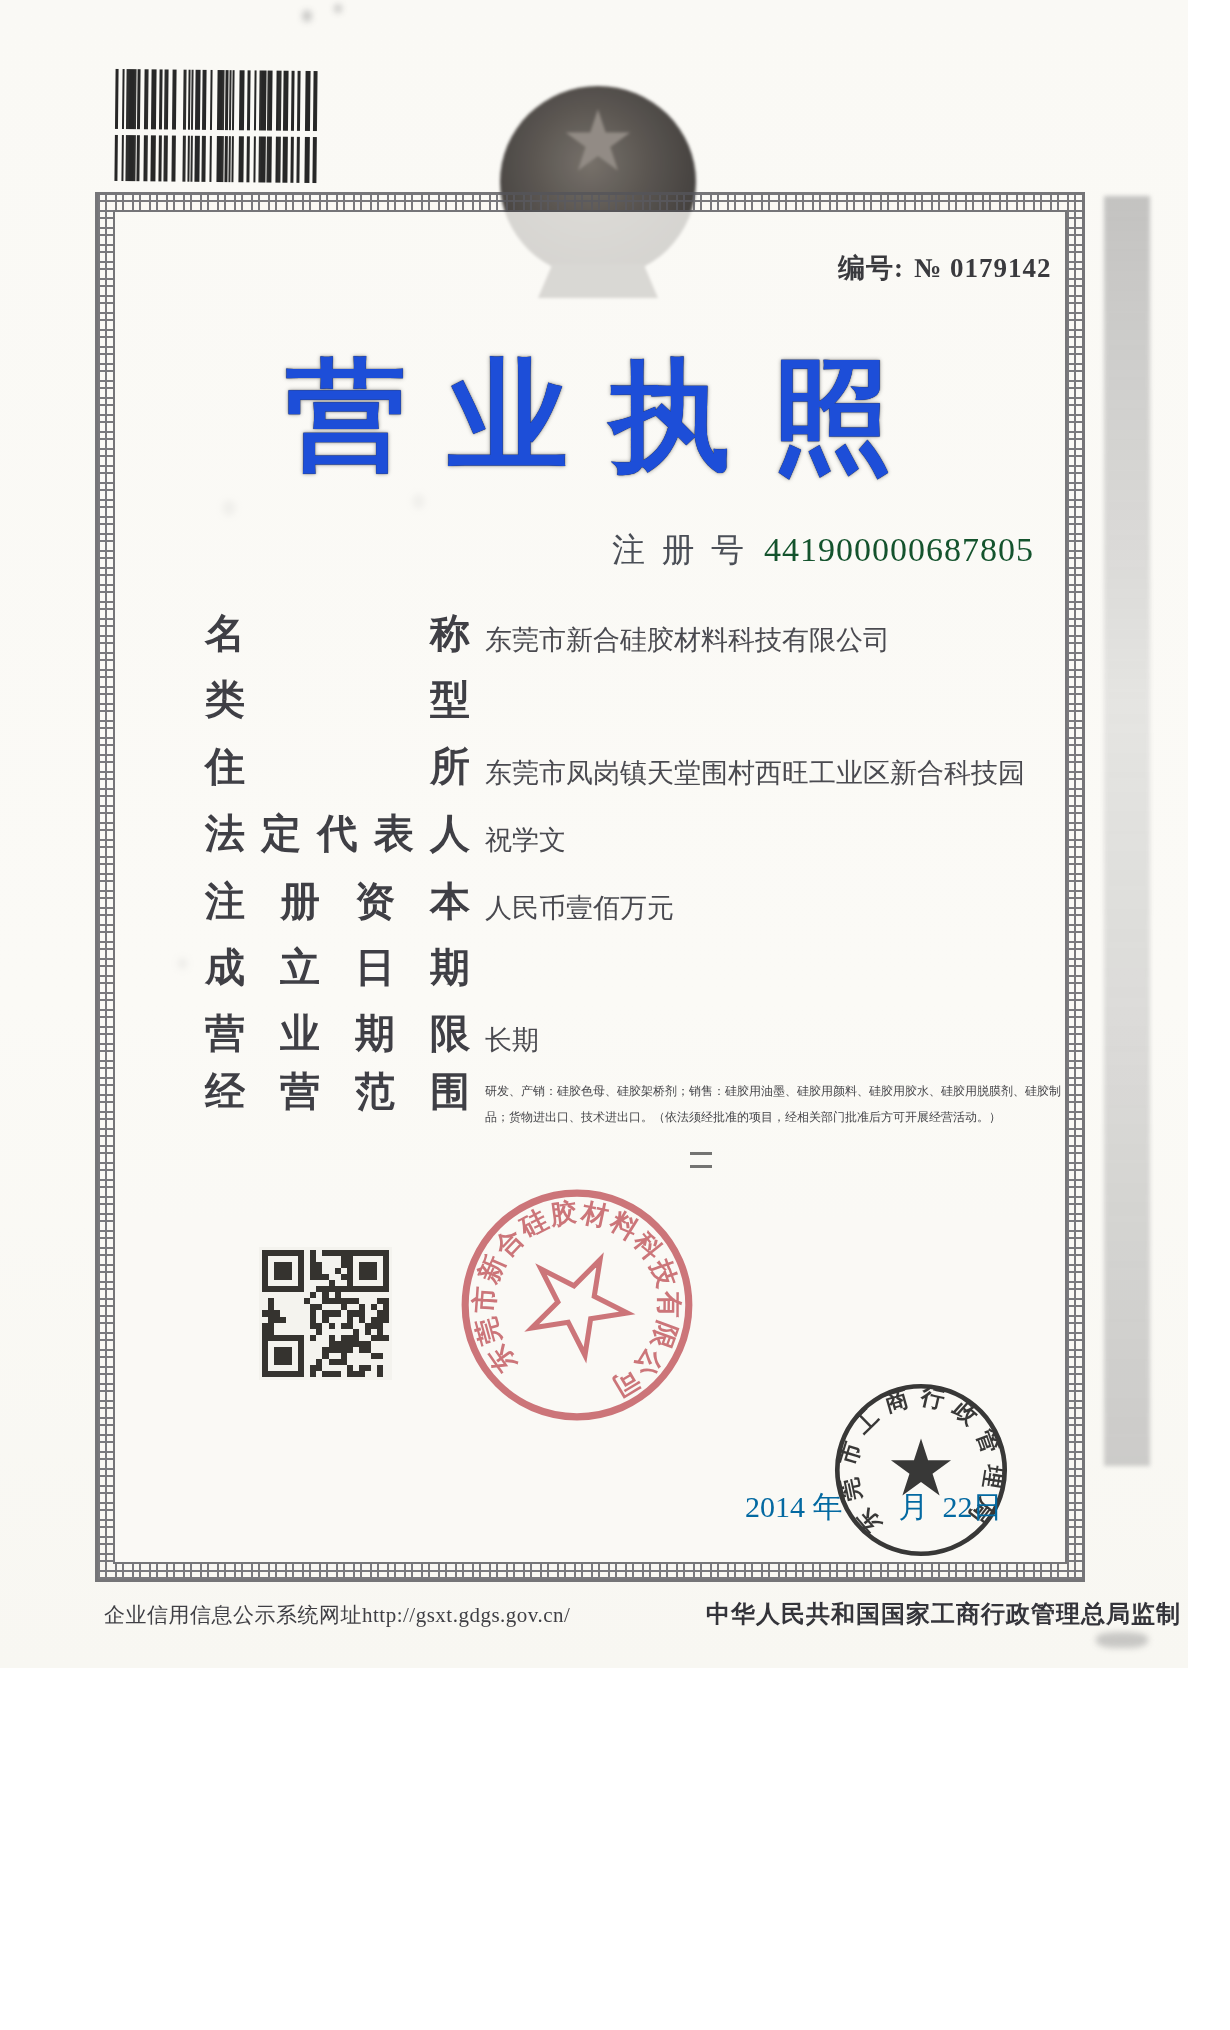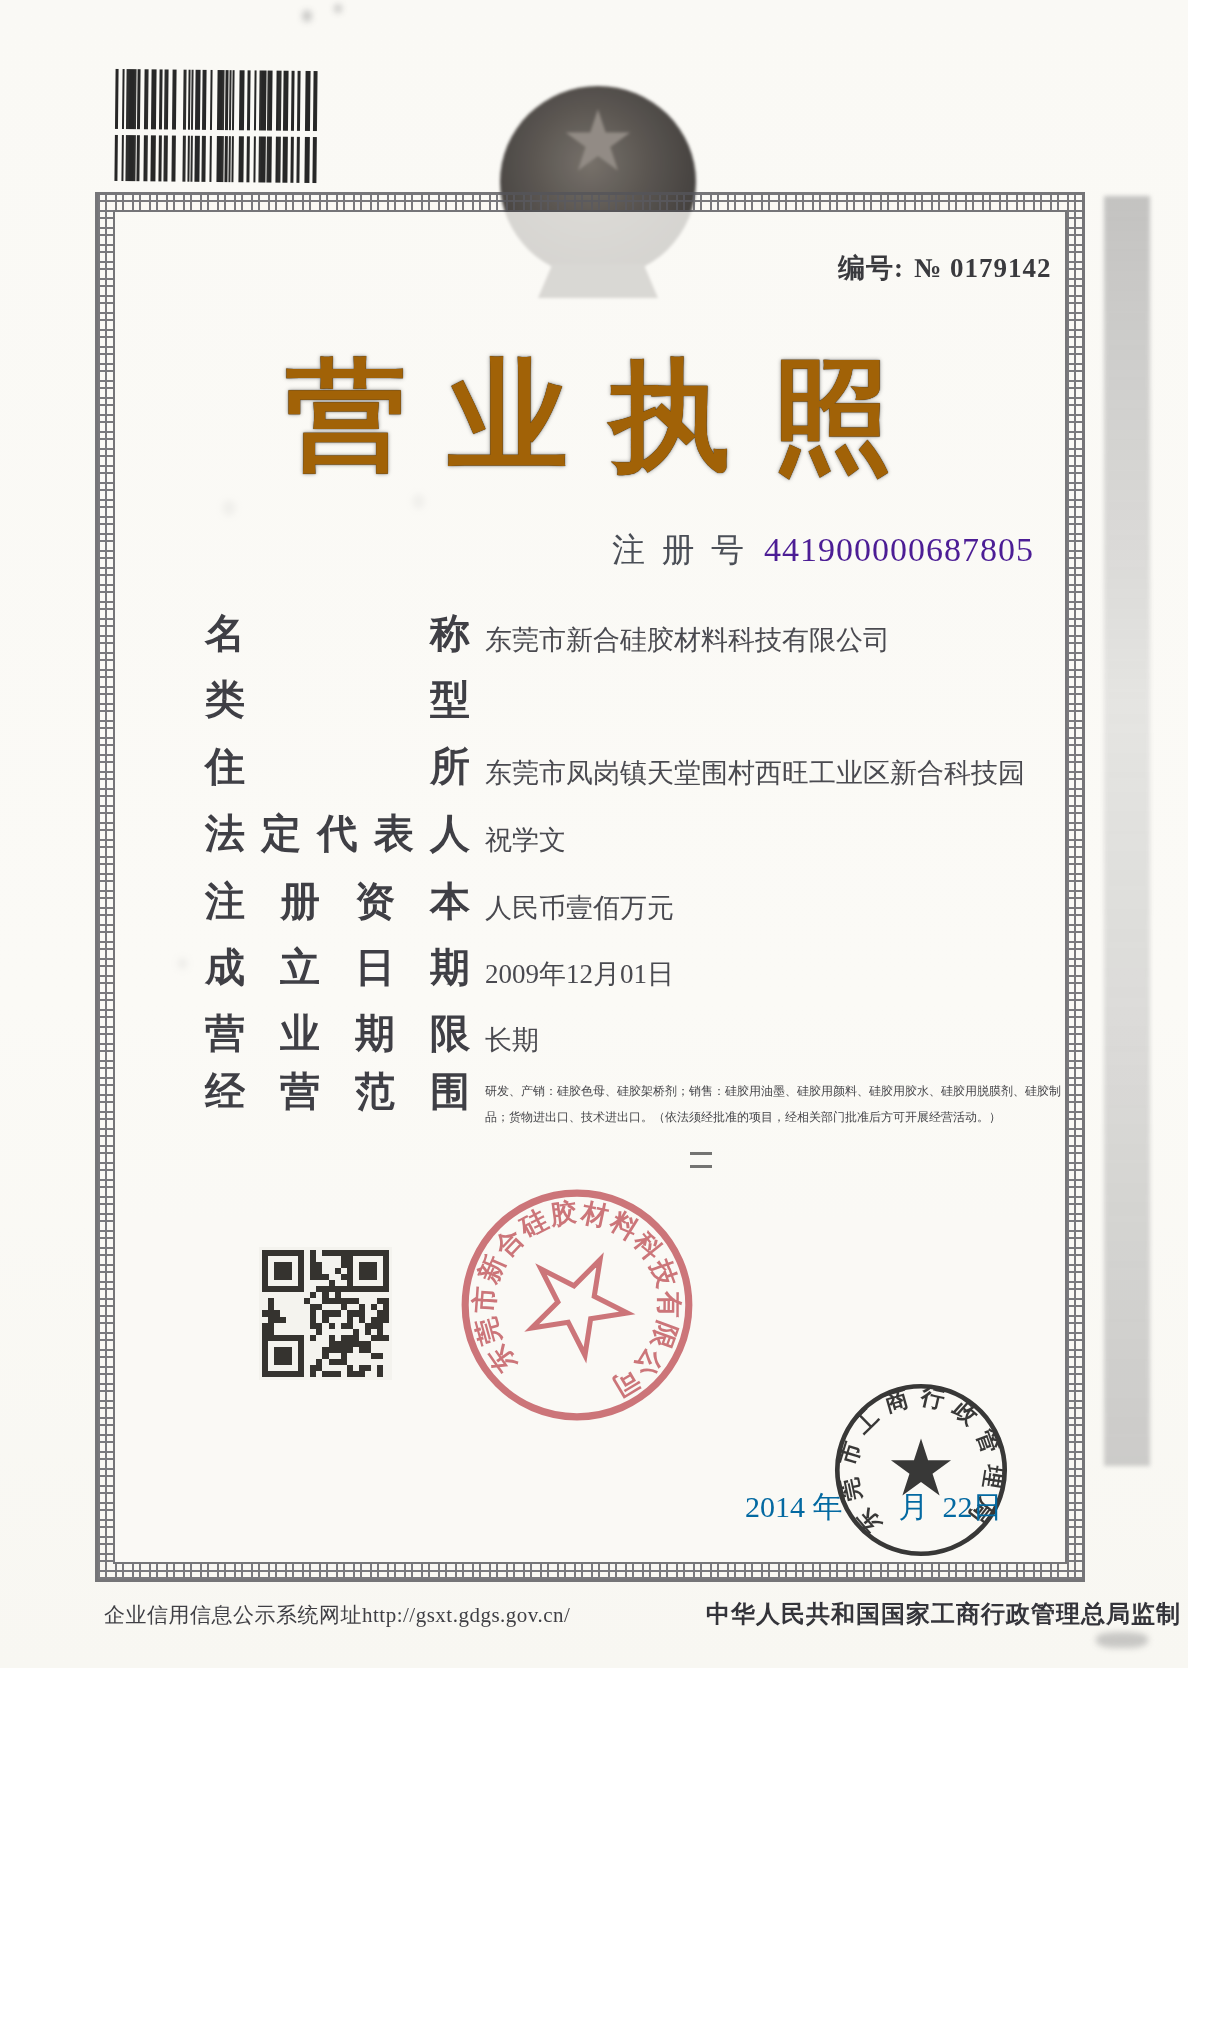--- a/index.html
+++ b/index.html
@@ -36,26 +36,26 @@
      border:3px solid #55555a;padding:15px;opacity:.8;
      background-image:
        repeating-linear-gradient(0deg,#5a5a60 0 2px,transparent 2px 7px,#5a5a60 7px 9px,transparent 9px 17px),
        repeating-linear-gradient(90deg,#5a5a60 0 2px,transparent 2px 7px,#5a5a60 7px 9px,transparent 9px 17px);}
   .frame-inner{width:100%;height:100%;box-sizing:border-box;border:2px solid #55555a;background:#fbfaf6;}
 
   .serial{position:absolute;left:838px;top:250px;font-size:27px;font-weight:600;color:#3a3a3e;letter-spacing:1px;}
   .serial .no{font-weight:700;margin-left:10px;}
 
   .title{position:absolute;left:286px;top:336px;margin:0;font-size:120px;font-weight:900;
-     letter-spacing:42px;color:#a16207;white-space:nowrap;filter:blur(.5px);
+     letter-spacing:42px;color:#1d4ed8;white-space:nowrap;filter:blur(.5px);
      text-shadow:0 0 1px #000,0 0 4px rgba(10,10,10,.4);text-align:center;}
 
   .regno{position:absolute;left:612px;top:528px;display:flex;align-items:baseline;color:#4b4f57;}
   .regno .lbl{width:132px;font-size:33px;}
-  .regno .num{margin-left:20px;font-size:34px;letter-spacing:1px;color:#4c1d95;}
+  .regno .num{margin-left:20px;font-size:34px;letter-spacing:1px;color:#14532d;}
 
   .row{position:absolute;left:205px;display:flex;align-items:flex-start;}
   .row .lbl{width:265px;font-size:40px;font-weight:600;color:#3f3f45;line-height:1.1;flex:none;}
   .row .val{margin-left:15px;padding-top:12px;font-size:27px;color:#4a4a50;width:560px;line-height:1.25;}
   .row .val.small{padding-top:8px;font-size:12px;width:592px;line-height:26px;color:#454549;}
   .spread{display:flex;justify-content:space-between;}
   .spread i{font-style:normal;}
 
   
   .qr{position:absolute;left:259px;top:1247px;width:133px;height:133px;display:grid;
@@ -157,21 +157,20 @@
       </div>
     <div class="val">人民币壹佰万元</div>
   </div>
   <div class="row" style="top:946px">
     <div class="lbl spread">
         <i>成</i>
         <i>立</i>
         <i>日</i>
         <i>期</i>
       </div>
-    <div class="val">2009年12月01日</div>
   </div>
   <div class="row" style="top:1012px">
     <div class="lbl spread">
         <i>营</i>
         <i>业</i>
         <i>期</i>
         <i>限</i>
       </div>
     <div class="val">长期</div>
   </div>

